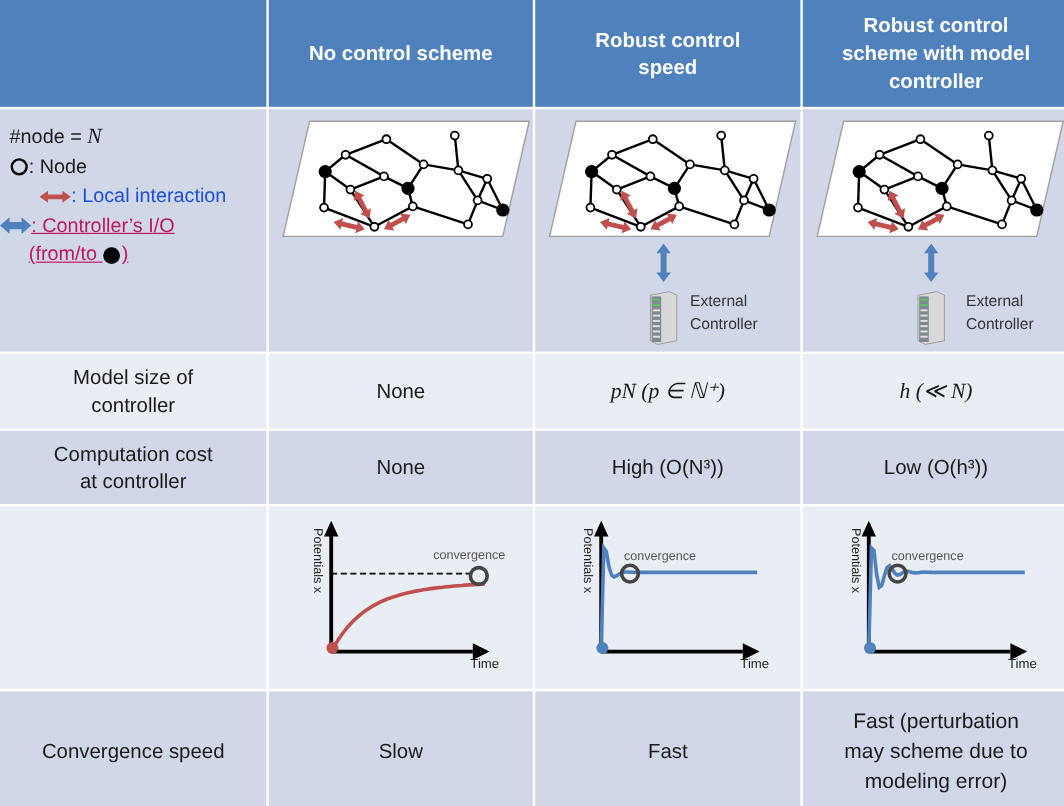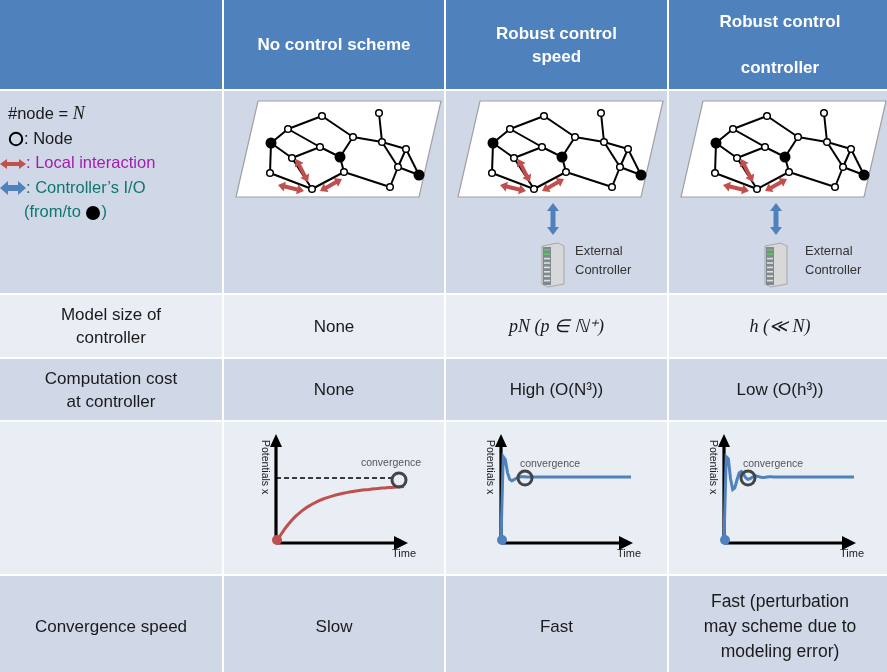--- a/index.html
+++ b/index.html
@@ -9,41 +9,41 @@
     grid-template-rows: 89px 202px 62px 61px 152px 100px;
     column-gap:2px; row-gap:2px; background:#ffffff; }
   .cell { position:relative; display:flex; align-items:center; justify-content:center; text-align:center;
     color:#1a1a1a; font-size:17px; line-height:23px; box-sizing:border-box; padding:0 6px; }
   .hdr { background:#4f81bd; color:#ffffff; font-weight:bold; font-size:17px; line-height:23px; }
   .dark { background:#d0d8e8; }
   .light { background:#e9edf4; }
   .math { font-family:"Liberation Serif", serif; font-style:italic; font-size:18px; }
   .legend { display:block; text-align:left; padding:10px 0 0 8px; font-size:16.5px; line-height:24.5px; }
   .legend .ind { padding-left:16px; display:block; }
-  .red { color:#a21caf; }
-  .blue { color:#0f766e; }
+  .red { color:#1d4ed8;text-align:center; }
+  .blue { color:#be185d;text-decoration:underline; }
   .sym { display:inline-block; vertical-align:middle; }
   .graphwrap { position:absolute; left:0; top:0; width:100%; height:100%; }
   .extlabel { position:absolute; font-size:13px; line-height:19px; color:#333; text-align:left; }
   .chartlabel { font-family:"Liberation Sans", sans-serif; }
 </style>
 </head>
 <body>
 
 <div class="tbl">
 
   <div class="cell hdr"></div>
   <div class="cell hdr">
       <span>No control scheme</span>
     </div>
   <div class="cell hdr">
     <div><span>Robust control</span><br><span>speed</span></div>
   </div>
   <div class="cell hdr">
-    <div><span>Robust control</span><br><br><span>controller</span></div>
+    <div><span>Robust control</span><br><span>scheme with model</span><br><span>controller</span></div>
   </div>
 
   <div class="cell dark legend">
     <div><span>#node = </span><span class="math">N</span></div>
     <div>
       <svg class="sym" width="16" height="16">
           <circle cx="8" cy="8" r="6.2" fill="none" stroke="#000" stroke-width="2"></circle>
         </svg><span>: Node</span>
     </div>
     <div class="red">

